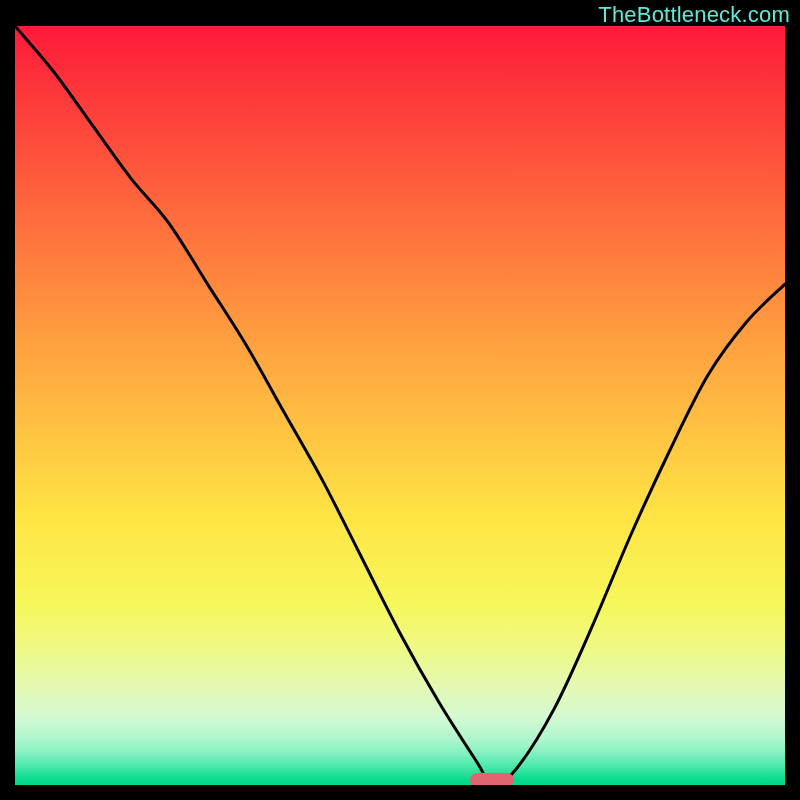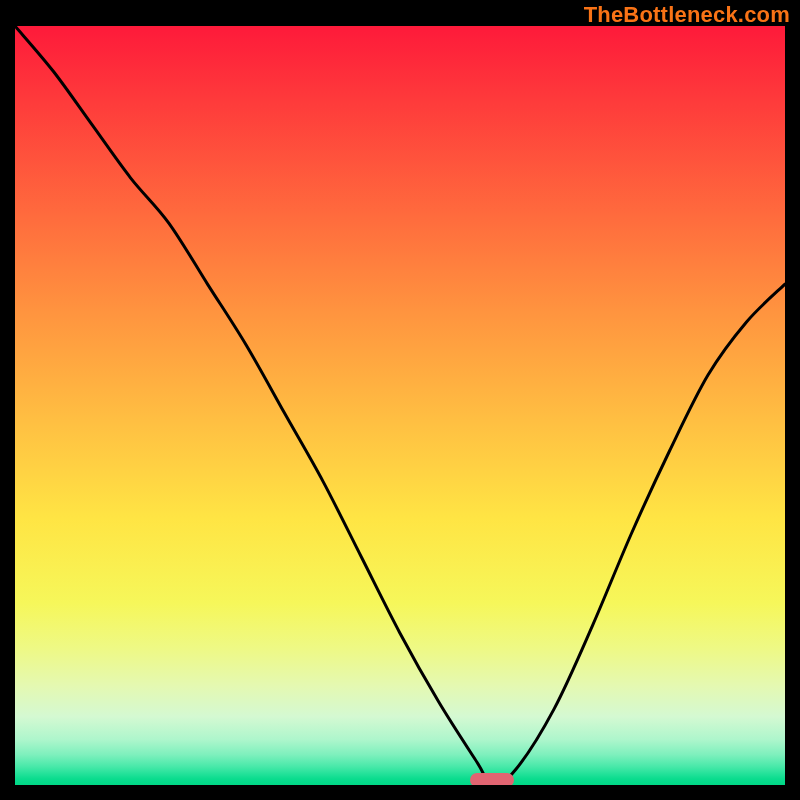--- a/index.html
+++ b/index.html
@@ -15,23 +15,23 @@
     position: absolute;
     left: 0; top: 0;
     width: 800px;
     height: 800px;
     background: #000;
   }
   .watermark {
     position: absolute;
     top: 2px;
     right: 10px;
-    color: #f97316;
+    color: #5eead4;
     font-size: 22px;
-    font-weight: 700;
+    font-weight: 400;
     letter-spacing: 0.2px;
     z-index: 50;
   }
   .plot {
     position: absolute;
     left: 15px;
     top: 26px;
     width: 770px;
     height: 759px;
     overflow: hidden;

